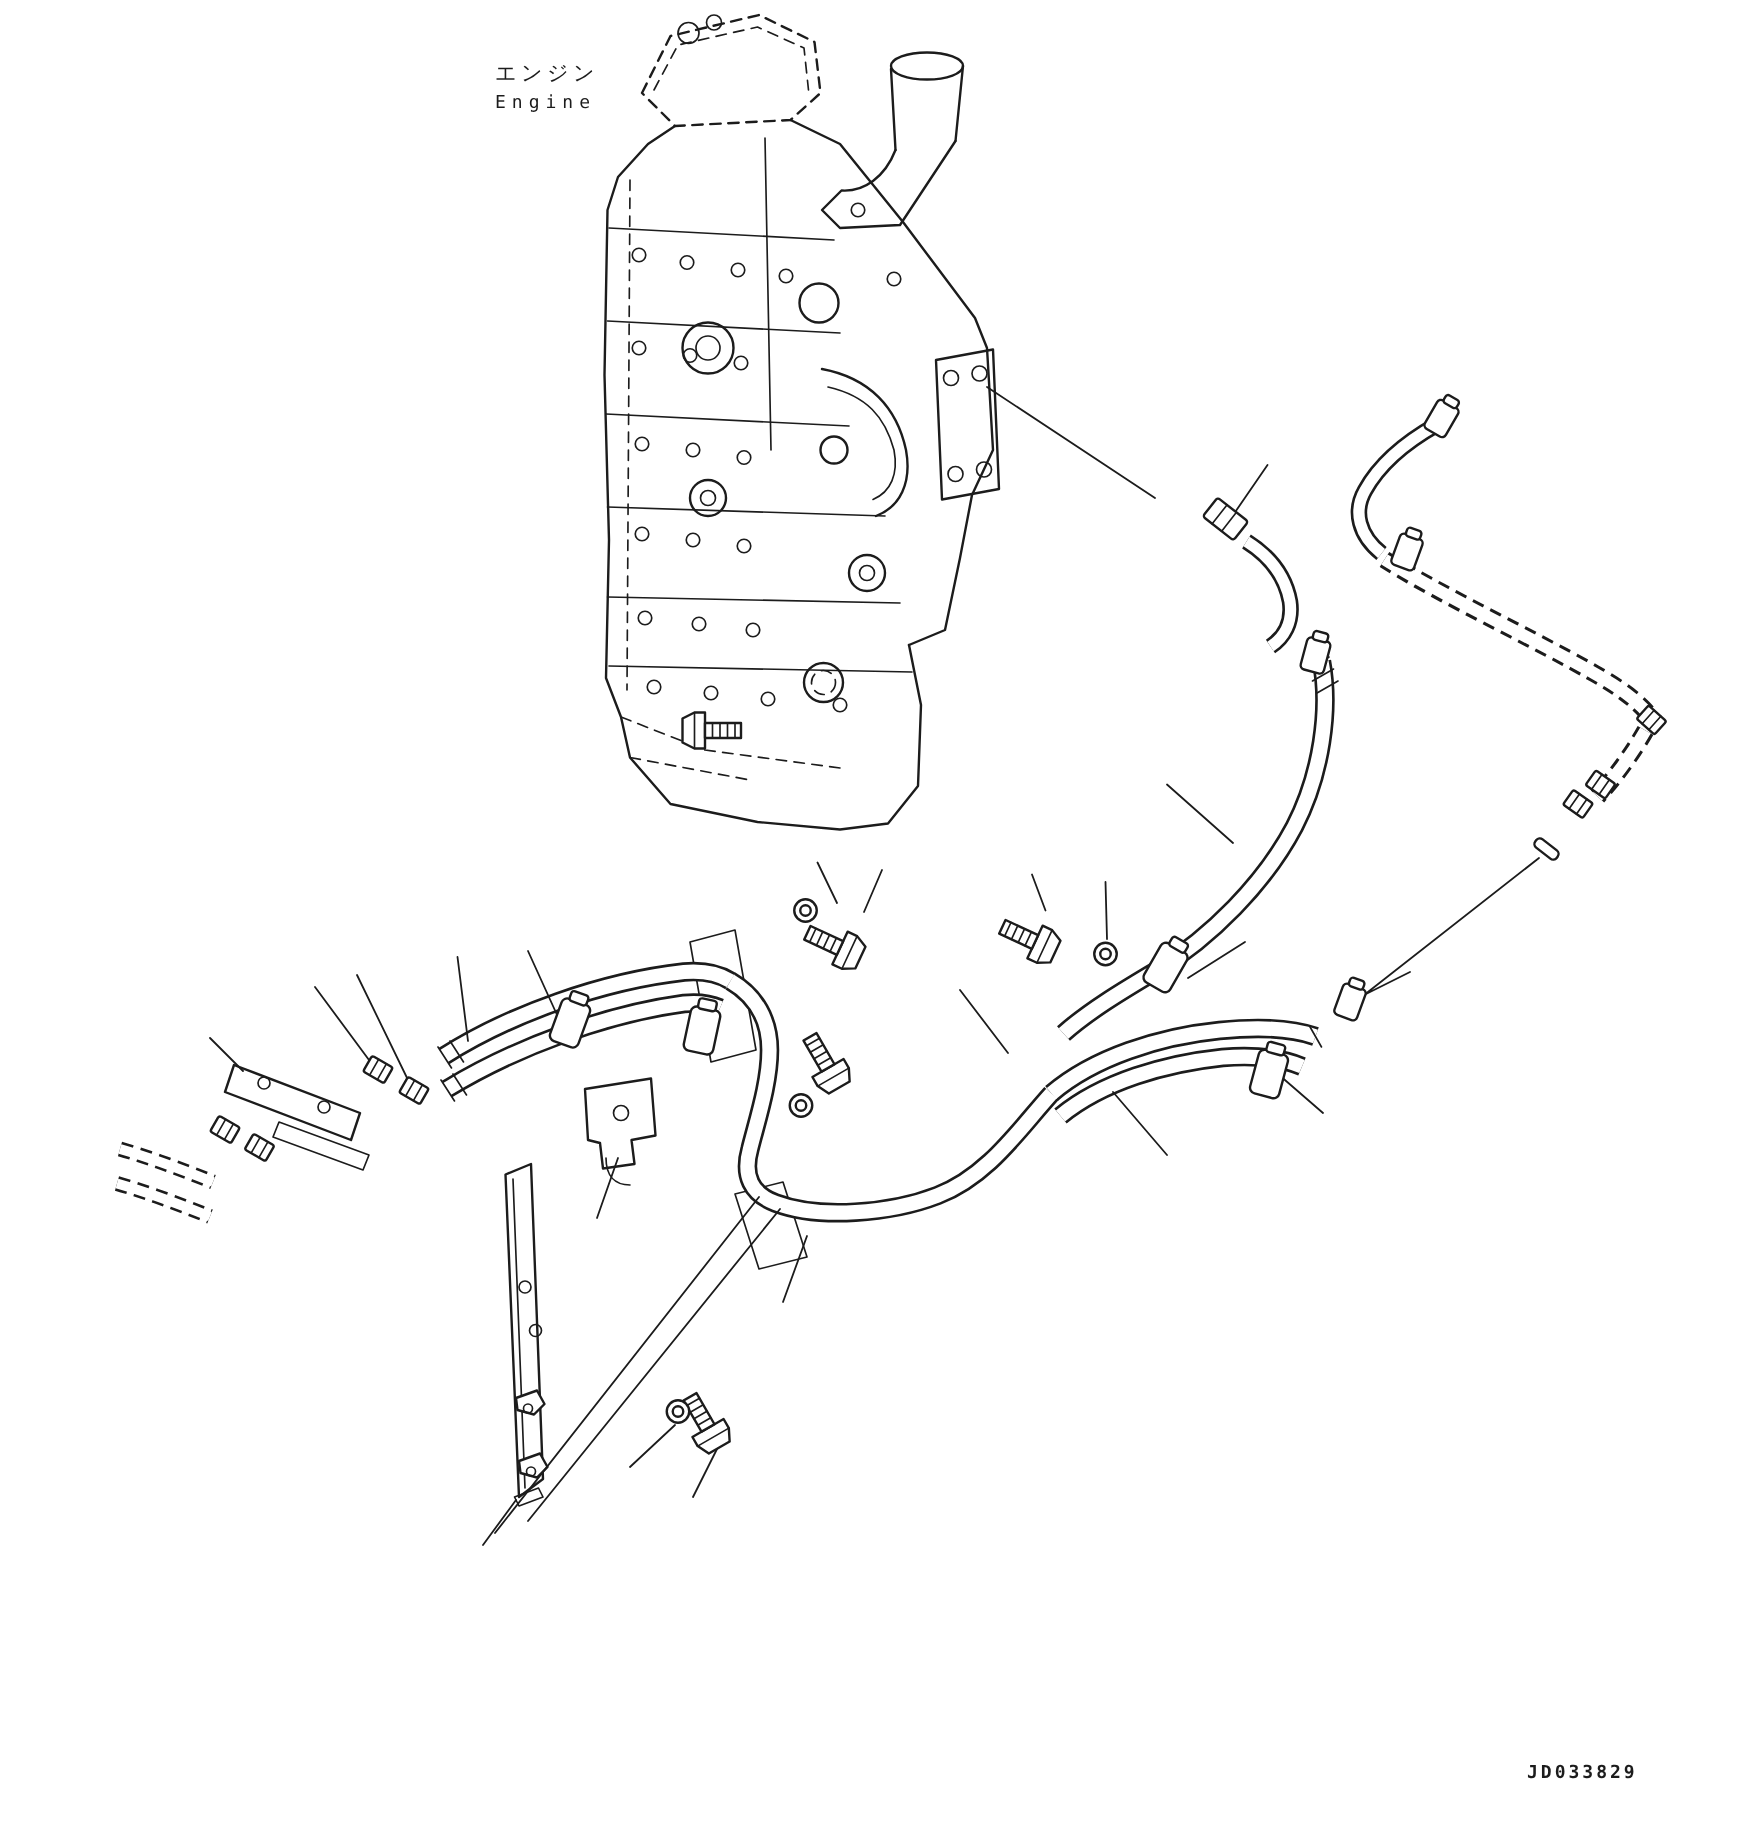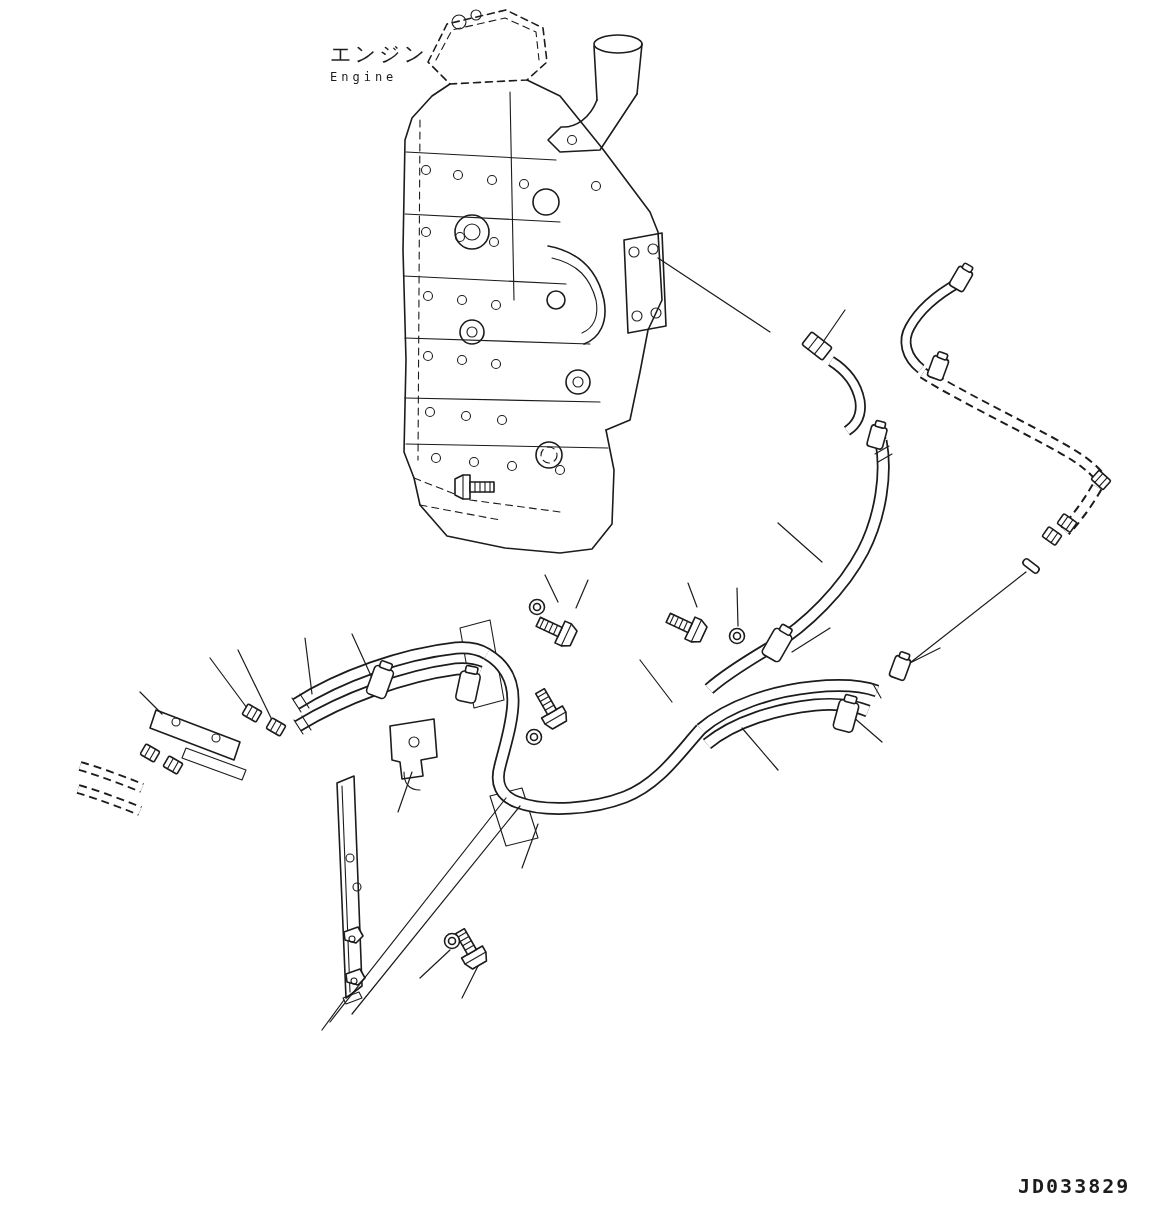--- a/index.html
+++ b/index.html
@@ -21,23 +21,23 @@
   
   .tube-o{ fill:none; stroke:var(--ink); stroke-width:13; stroke-linecap:butt; stroke-linejoin:round; }
   .tube-i{ fill:none; stroke:#fff;      stroke-width:9.5; stroke-linecap:butt; stroke-linejoin:round; }
   .w11o{ stroke-width:11; } .w11i{ stroke-width:7.5; }
   
   .tube-ho{ fill:none; stroke:var(--ink); stroke-width:12; stroke-dasharray:8 5; stroke-linecap:butt; }
   .tube-hi{ fill:none; stroke:#fff; stroke-width:8; stroke-linecap:butt; }
   .w10o{ stroke-width:10; } .w10i{ stroke-width:6.5; }
 
   .label-engine{ position:absolute; left:330px; top:40px; line-height:1.4; }
-  .label-engine .jp{ font-size:21px; letter-spacing:3px; font-family:"DejaVu Sans","Liberation Sans",sans-serif; }
+  .label-engine .jp{ font-size:14px; letter-spacing:3px; font-family:"DejaVu Sans","Liberation Sans",sans-serif; }
   .label-engine .en{ font-size:12px; letter-spacing:4px; }
-  .drawing-no{ position:absolute; left:1018px; top:1174px; font-size:20px; font-weight:bold; letter-spacing:2px; }
+  .drawing-no{ position:absolute; left:1018px; top:1174px; font-size:12px; font-weight:bold; letter-spacing:2px; }
 </style>
 </head>
 <body>
 
 <div class="stage">
 
   <svg width="1163" height="1226" viewBox="0 0 1163 1226">
     <defs>
       <g id="bolt">
         <path class="fill-w" d="M-15,-8 L-7,-12 L0,-12 L0,12 L-7,12 L-15,8 Z"></path>

